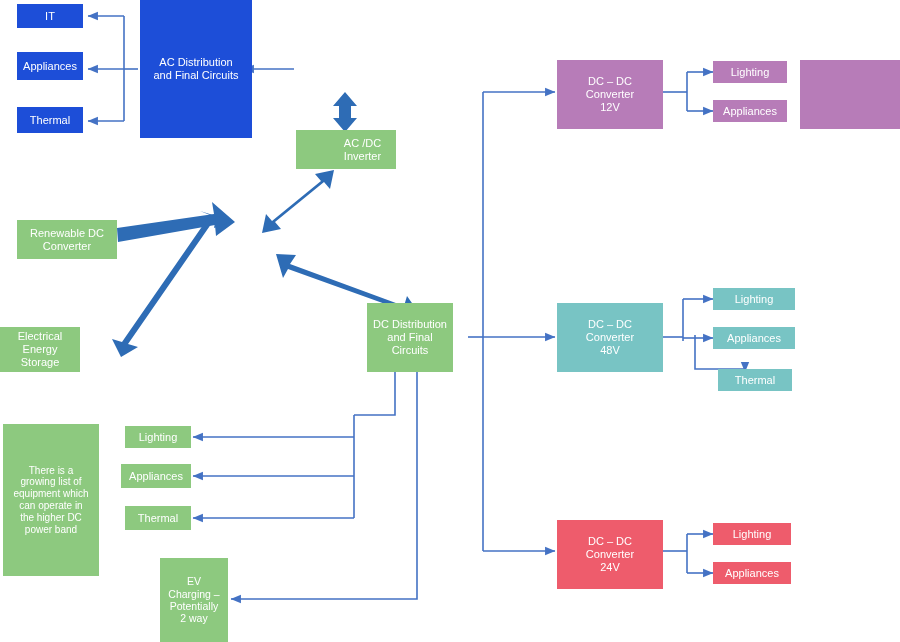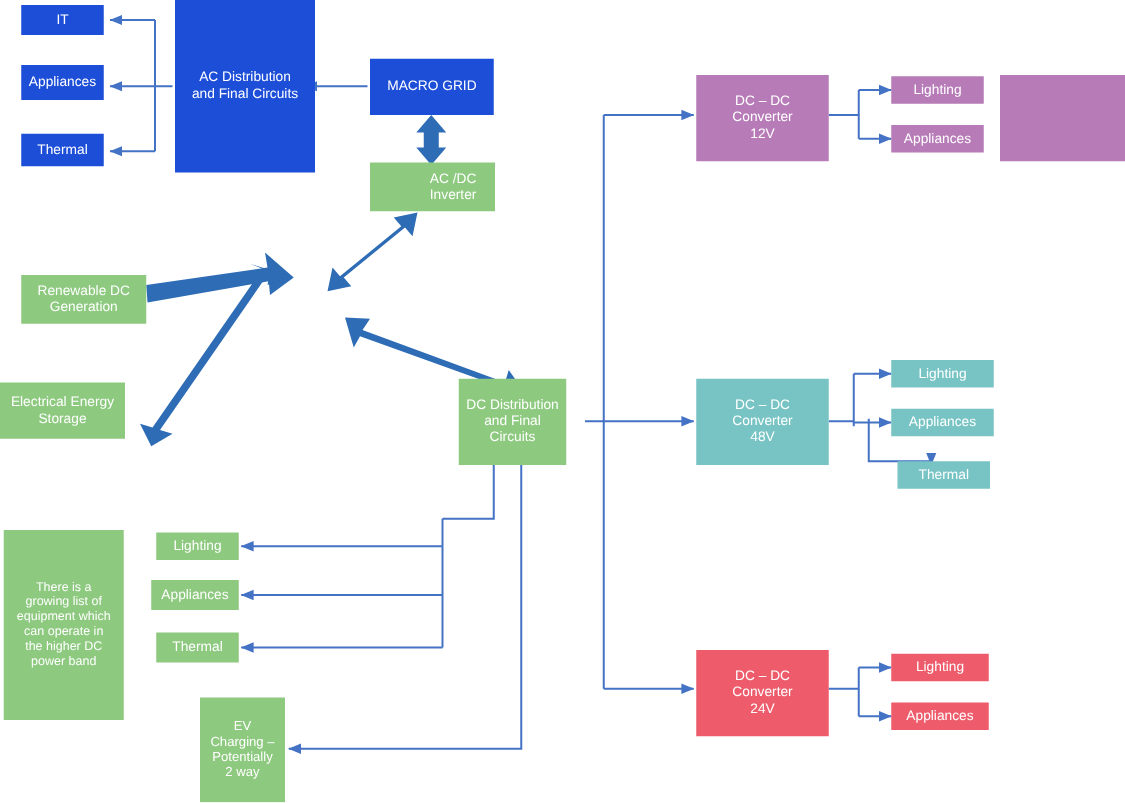--- a/index.html
+++ b/index.html
@@ -83,29 +83,28 @@
     <path class="fatarrow" d="M276,254 L296,255 L290,264 L404,306 L407,296 L419,313 L400,320 L402,310 L288,269 L283,278 z"></path>
   </svg>
 
   <div class="node orange" style="left:17px;top:4px;width:66px;height:24px;">IT</div>
   <div class="node orange" style="left:17px;top:52px;width:66px;height:28px;">Appliances</div>
   <div class="node orange" style="left:17px;top:107px;width:66px;height:26px;">Thermal</div>
 
   <div class="node orange" style="left:140px;top:0px;width:112px;height:138px;">AC Distribution
 and Final Circuits</div>
 
-  <div class="node orange" style="left:296px;top:47px;width:99px;height:45px;">MACRO GRID</div>
 
   <div class="node green" style="left:296px;top:130px;width:100px;height:39px;padding-left:36px;">AC /DC Inverter</div>
 
 
   <div class="node green" style="left:17px;top:220px;width:100px;height:39px;">Renewable DC
-Generation</div>
+Converter</div>
 
-  <div class="node green" style="left:0px;top:306px;width:100px;height:45px;">Electrical Energy
+  <div class="node green" style="left:0px;top:327px;width:80px;height:45px;">Electrical Energy
 Storage</div>
 
   <div class="node green" style="left:367px;top:303px;width:86px;height:69px;">DC Distribution
 and Final Circuits</div>
 
   <div class="node green" style="left:3px;top:424px;width:96px;height:152px;font-size:10px;">There is a
 growing list of
 equipment which
 can operate in
 the higher DC

